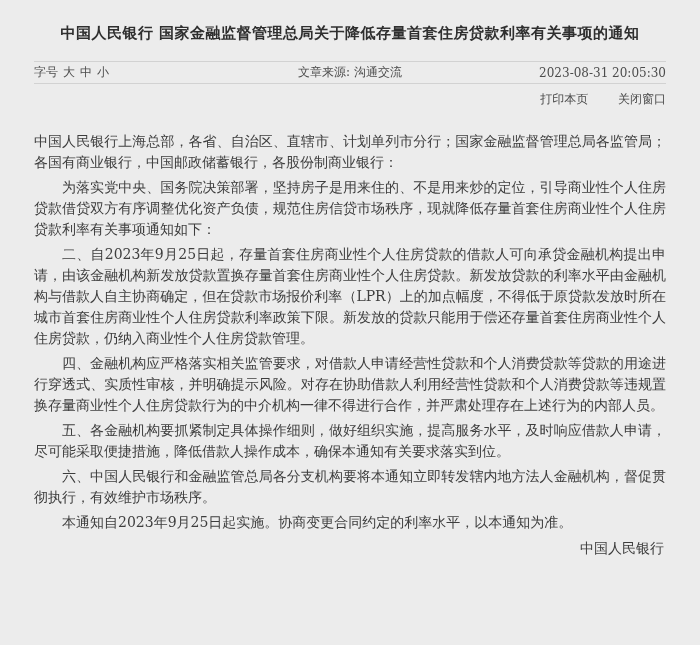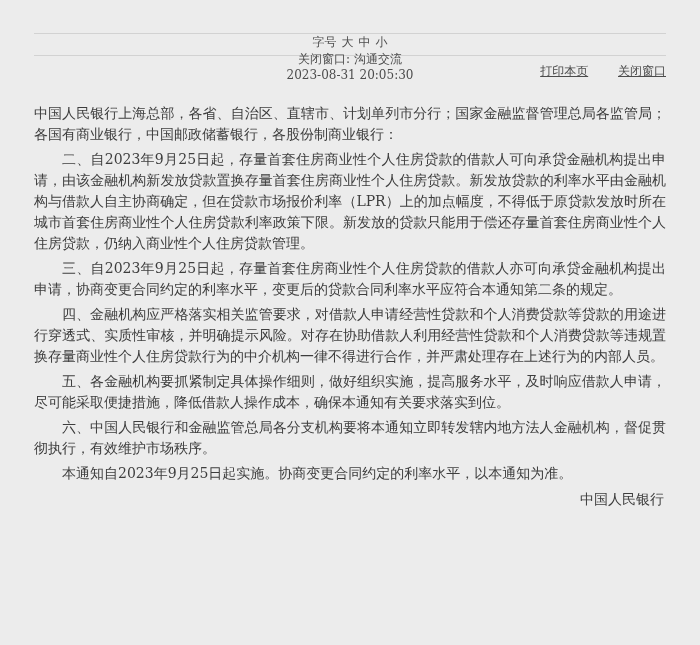--- a/index.html
+++ b/index.html
@@ -27,34 +27,32 @@
   }
   .meta-bar {
     margin-top: 17px;
     border-top: 1px solid #d2d2d2;
     border-bottom: 1px solid #d2d2d2;
     height: 23px;
     display: flex;
     align-items: center;
     font-size: 12px;
     color: #4c4c4c;
-    flex-direction: column;
   }
   .meta-left { flex: 1; display: flex; align-items: center; gap: 5px; }
   .meta-center { flex: 1.2; text-align: center; white-space: nowrap; }
   .meta-right { flex: 1; text-align: right; }
   .font-size-link { cursor: pointer; }
   .actions {
     margin-top: 7px;
     text-align: right;
     font-size: 12px;
     color: #4c4c4c;
   }
   .action-link {
-    text-decoration: underline;
     margin-left: 26px;
     cursor: pointer;
     color: #4c4c4c;
   }
   .article {
     margin-top: 23px;
     font-size: 14px;
     line-height: 21px;
     color: #3d3d3d;
     text-align: justify;
@@ -68,44 +66,45 @@
     color: #3d3d3d;
     padding-right: 2px;
   }
   .signature .sig-line { line-height: 22px; margin-bottom: 7px; }
 </style>
 </head>
 <body>
 
 <div class="page">
 
+  <h1 class="doc-title">中国人民银行 国家金融监督管理总局关于降低存量首套住房贷款利率有关事项的通知</h1>
 
   <div class="meta-bar">
     <div class="meta-left">
       <span>字号</span>
       <span class="font-size-link">大</span>
       <span class="font-size-link">中</span>
       <span class="font-size-link">小</span>
     </div>
     <div class="meta-center">
-      <span>关闭窗口:</span>
+      <span>文章来源:</span>
       <span>沟通交流</span>
     </div>
     <div class="meta-right">2023-08-31 20:05:30</div>
   </div>
 
   <div class="actions">
     <span class="action-link">打印本页</span>
     <span class="action-link">关闭窗口</span>
   </div>
 
   <div class="article">
     <p>中国人民银行上海总部，各省、自治区、直辖市、计划单列市分行；国家金融监督管理总局各监管局；各国有商业银行，中国邮政储蓄银行，各股份制商业银行：</p>
+    <p class="indent">为落实党中央、国务院决策部署，坚持房子是用来住的、不是用来炒的定位，引导商业性个人住房贷款借贷双方有序调整优化资产负债，规范住房信贷市场秩序，现就降低存量首套住房商业性个人住房贷款利率有关事项通知如下：</p>
     <p class="indent">二、自2023年9月25日起，存量首套住房商业性个人住房贷款的借款人可向承贷金融机构提出申请，由该金融机构新发放贷款置换存量首套住房商业性个人住房贷款。新发放贷款的利率水平由金融机构与借款人自主协商确定，但在贷款市场报价利率（LPR）上的加点幅度，不得低于原贷款发放时所在城市首套住房商业性个人住房贷款利率政策下限。新发放的贷款只能用于偿还存量首套住房商业性个人住房贷款，仍纳入商业性个人住房贷款管理。</p>
-    <p class="indent">三、自2023年9月25日起，存量首套住房商业性个人住房贷款的借款人亦可向承贷金融机构提出申请，协商变更合同约定的利率水平，变更后的贷款合同利率水平应符合本通知第二条的规定。</p>
     <p class="indent">四、金融机构应严格落实相关监管要求，对借款人申请经营性贷款和个人消费贷款等贷款的用途进行穿透式、实质性审核，并明确提示风险。对存在协助借款人利用经营性贷款和个人消费贷款等违规置换存量商业性个人住房贷款行为的中介机构一律不得进行合作，并严肃处理存在上述行为的内部人员。</p>
     <p class="indent">五、各金融机构要抓紧制定具体操作细则，做好组织实施，提高服务水平，及时响应借款人申请，尽可能采取便捷措施，降低借款人操作成本，确保本通知有关要求落实到位。</p>
     <p class="indent">六、中国人民银行和金融监管总局各分支机构要将本通知立即转发辖内地方法人金融机构，督促贯彻执行，有效维护市场秩序。</p>
     <p class="indent">本通知自2023年9月25日起实施。协商变更合同约定的利率水平，以本通知为准。</p>
   </div>
 
   <div class="signature">
     <div class="sig-line">中国人民银行</div>
 
   </div>

